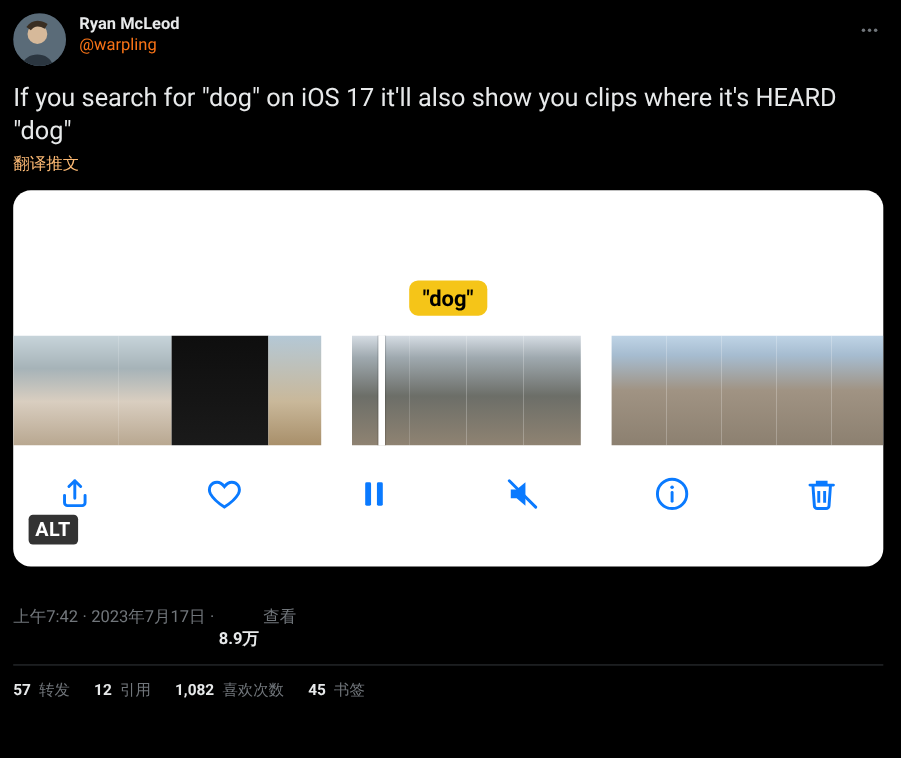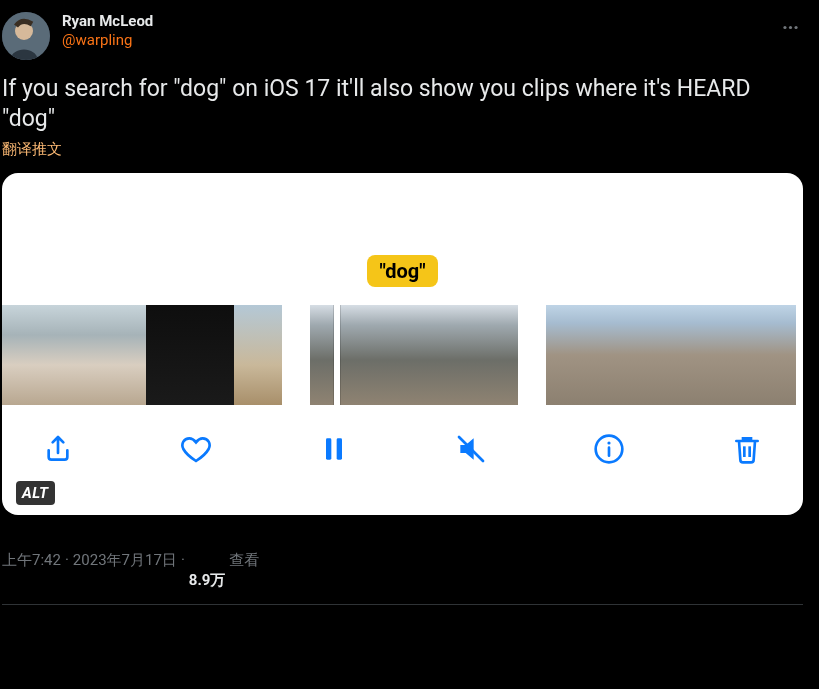--- a/index.html
+++ b/index.html
@@ -5,21 +5,21 @@
   * { box-sizing: border-box; margin: 0; padding: 0; }
   body {
     background: #000;
     font-family: -apple-system, BlinkMacSystemFont, "Segoe UI", Roboto, Helvetica, Arial, sans-serif;
     color: #e7e9ea;
     width: 819px;
     height: 689px;
     overflow: hidden;
   }
   .tweet {
-    padding: 12px 16px 0 2px;
+    padding: 12px 16px 0 12px;
   }
   .header {
     display: flex;
     align-items: flex-start;
     gap: 12px;
     position: relative;
   }
   .avatar {
     width: 48px;
     height: 48px;
@@ -130,29 +130,28 @@
     height: 44px;
     display: flex;
     align-items: center;
     justify-content: center;
     cursor: pointer;
   }
   .tb-btn svg { width: 32px; height: 32px; stroke: currentColor; fill: none; stroke-width: 2; }
   .alt-badge {
     position: absolute;
     left: 14px;
-    bottom: 10px;
+    bottom: 20px;
     background: rgba(0,0,0,0.8);
     color: #fff;
     font-weight: 700;
-    font-size: 15px;
+    font-size: 18px;
     padding: 3px 6px;
     border-radius: 4px;
     letter-spacing: 0.5px;
-    font-style: italic;
   }
   .meta-row {
     margin-top: 16px;
     font-size: 15px;
     color: #71767b;
     display: flex;
     align-items: center;
     gap: 4px;
   }
   .meta-row .views-count { color: #e7e9ea; font-weight: 700; margin-top: 40px; }
@@ -279,14 +278,28 @@
     <span>上午7:42</span>
     <span> · </span>
     <span>2023年7月17日</span>
     <span> · </span>
     <span class="views-count">8.9万</span>
     <span> 查看</span>
   </div>
 
   <div class="divider"></div>
 
+  <div class="stats-row">
+    <span class="stat">
+      <span class="num">57</span><span> 转发</span>
+    </span>
+    <span class="stat">
+      <span class="num">12</span><span> 引用</span>
+    </span>
+    <span class="stat">
+      <span class="num">1,082</span><span> 喜欢次数</span>
+    </span>
+    <span class="stat">
+      <span class="num">45</span><span> 书签</span>
+    </span>
+  </div>
 
 </div>
 
 </body></html>

